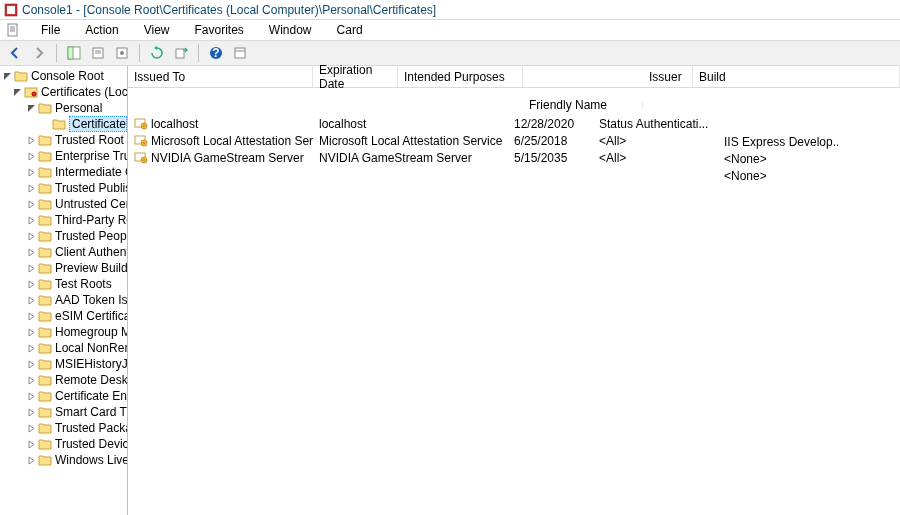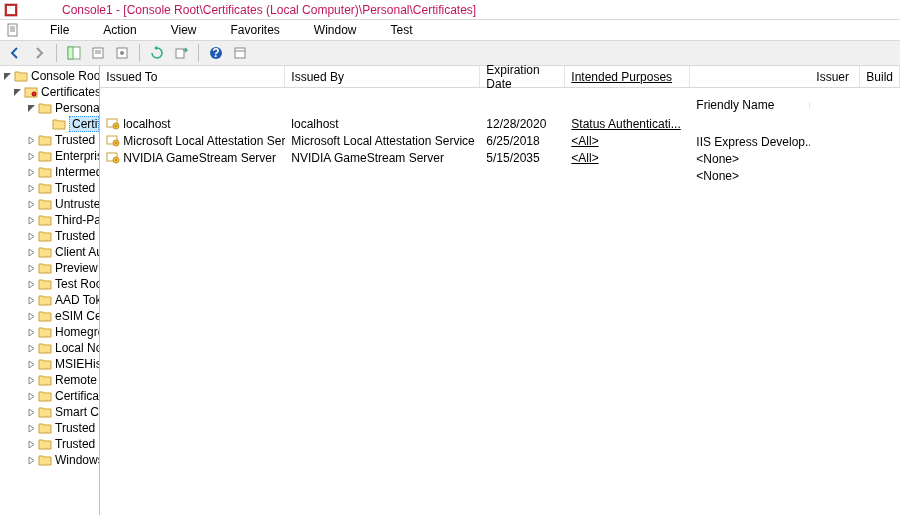--- a/index.html
+++ b/index.html
@@ -1,22 +1,22 @@
 <!DOCTYPE html>
 <html><head>
 <meta charset="utf-8">
 <style>
 * { box-sizing: border-box; margin: 0; padding: 0; font-family: "Segoe UI", Tahoma, sans-serif; font-size: 12px; }
 html, body { width: 900px; height: 515px; overflow: hidden; background: #fff; }
 
 .titlebar { height: 20px; background: #fff; border-bottom: 1px solid #d9d9d9; display: flex; align-items: center; padding: 0 4px; gap: 4px; }
-.titlebar .title-text { color: #be185d; white-space: nowrap; margin-left: 40px; }
+.titlebar .title-text { color: #0c4a6e; white-space: nowrap; }
 .app-icon { width: 14px; height: 14px; display: inline-flex; align-items: center; justify-content: center; }
 
-.menubar { height: 20px; background: #fff; display: flex; align-items: center; padding: 0 6px; gap: 18px; }
+.menubar { height: 20px; background: #fff; display: flex; align-items: center; padding: 0 6px; gap: 9px; }
 .menubar .menu-item { padding: 2px 8px; cursor: pointer; }
 
 .toolbar { height: 26px; background: #f0f0f0; border-top: 1px solid #d9d9d9; border-bottom: 1px solid #d9d9d9; display: flex; align-items: center; padding: 0 4px; gap: 2px; }
 .toolbar .tool-btn { width: 22px; height: 22px; display: inline-flex; align-items: center; justify-content: center; border: 1px solid transparent; cursor: pointer; }
 .toolbar .sep { width: 1px; height: 18px; background: #c0c0c0; margin: 0 4px; }
 
 .main { display: flex; height: calc(515px - 20px - 20px - 26px); }
 .tree-pane { width: 236px; border-right: 1px solid #c0c0c0; overflow-y: auto; overflow-x: hidden; padding: 2px 0; }
 .list-pane { flex: 1; display: flex; flex-direction: column; gap: 27px; }
 
@@ -25,21 +25,21 @@
 .tree-indent { display: inline-block; flex-shrink: 0; }
 .tree-icon { width: 14px; height: 14px; margin-right: 3px; flex-shrink: 0; display: inline-flex; }
 .tree-label { white-space: nowrap; overflow: hidden; text-overflow: clip; }
 .tree-row.selected .tree-label { background: #cce8ff; border: 1px dotted #3399ff; padding: 0 2px; }
 
 .list-header { display: flex; border-bottom: 1px solid #d9d9d9; background: #fff; height: 22px; }
 .list-header .col { padding: 3px 6px; border-right: 1px solid #e5e5e5; font-weight: 400; color: #000; cursor: pointer; display: flex; align-items: center; }
 .col-issued-to { width: 185px; }
 .col-issued-by { width: 195px; }
 .col-exp { width: 85px; }
-.col-purposes { width: 125px; text-decoration: underline; }
+.col-purposes { width: 125px; }
 .col-friendly { width: 120px; margin-top: 36px; }
 .col-status { width: 50px; }
 .col-cert { flex: 1; }
 
 .list-body { flex: 1; overflow: auto; }
 .list-row { display: flex; height: 17px; align-items: center; cursor: pointer; }
 .list-row .cell { padding: 0 6px; white-space: nowrap; overflow: hidden; text-overflow: ellipsis; display: flex; align-items: center; gap: 3px; }
 .cert-icon { width: 14px; height: 14px; flex-shrink: 0; display: inline-flex; }
 
 
@@ -66,21 +66,21 @@
         <line x1="4" y1="4" x2="9" y2="4" stroke="#888"></line>
         <line x1="4" y1="6" x2="9" y2="6" stroke="#888"></line>
         <line x1="4" y1="8" x2="9" y2="8" stroke="#888"></line>
       </svg>
   </span>
   <div class="menu-item">File</div>
   <div class="menu-item">Action</div>
   <div class="menu-item">View</div>
   <div class="menu-item">Favorites</div>
   <div class="menu-item">Window</div>
-  <div class="menu-item">Test</div>
+  <div class="menu-item">Card</div>
 </div>
 
 <div class="toolbar">
   <div class="tool-btn">
       <svg width="14" height="14">
         <path d="M9 2 L4 7 L9 12" fill="none" stroke="#1e5cb3" stroke-width="2"></path>
       </svg>
     </div>
   <div class="tool-btn">
       <svg width="14" height="14">
@@ -485,21 +485,20 @@
             </svg>
           </span>
           <span class="tree-label">Windows Live ID Token Issuer</span>
         </div>
       </div>
   </div>
 
   <div class="list-pane">
     <div class="list-header">
       <div class="col col-issued-to">Issued To</div>
-      <div class="col col-issued-by">Issued By</div>
       <div class="col col-exp">Expiration Date</div>
       <div class="col col-purposes">Intended Purposes</div>
       <div class="col col-friendly">Friendly Name</div>
       <div class="col col-status">Issuer</div>
       <div class="col col-cert">Build</div>
     </div>
     <div class="list-body" id="list-body">
         <div class="list-row">
           <div class="cell col-issued-to">
             <span class="cert-icon cert-svg">

